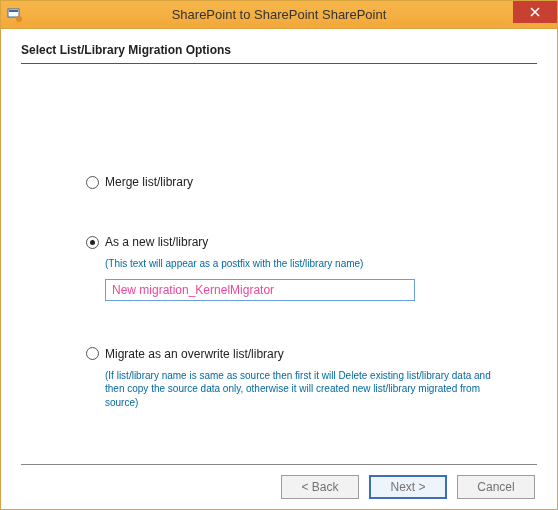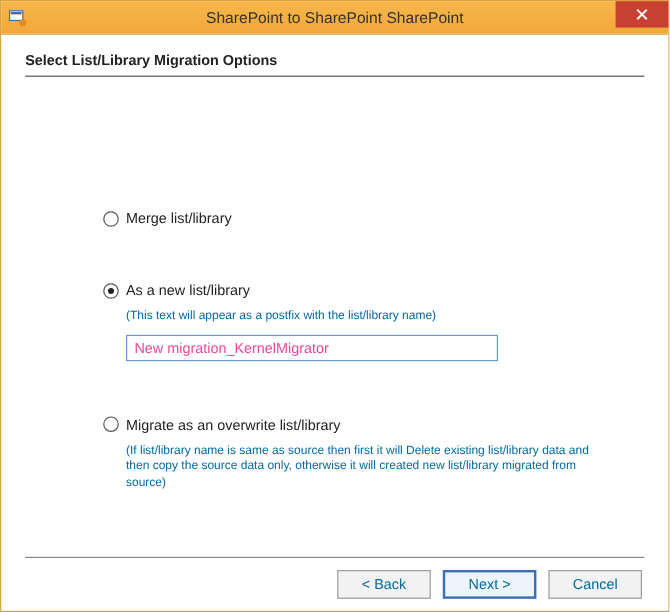--- a/index.html
+++ b/index.html
@@ -144,21 +144,21 @@
     display: flex;
     justify-content: flex-end;
     gap: 10px;
     padding: 10px 2px 4px 0;
   }
   .btn {
     width: 78px;
     height: 24px;
     border: 1px solid #9d9d9d;
     background: #f2f2f2;
-    color: #0369a1;
+    color: #737373;
     font-family: inherit;
     font-size: 12px;
     cursor: pointer;
     display: flex;
     align-items: center;
     justify-content: center;
   }
   .btn.default {
     border: 2px solid #3c6fb5;
     background: #eef4fb;

